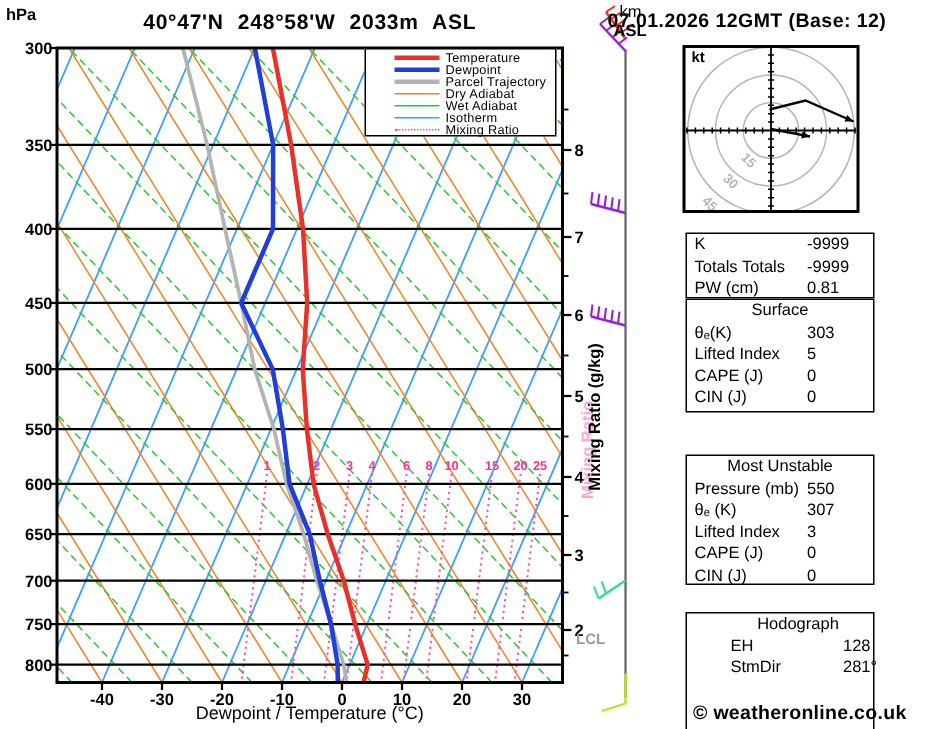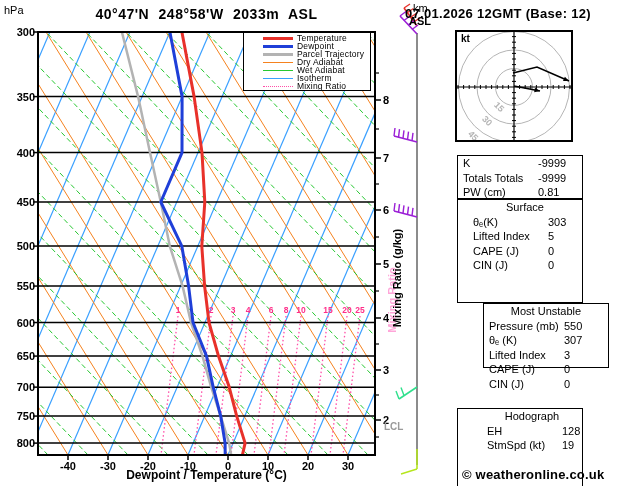--- a/index.html
+++ b/index.html
@@ -2,24 +2,24 @@
 <html><head>
 <meta charset="utf-8">
 <style>
   html,body{margin:0;padding:0;background:#fff;}
   #app{position:relative;width:629px;height:486px;background:#fff;overflow:hidden;
        font-family:"Liberation Sans","DejaVu Sans",sans-serif;color:#000;}
   .abs{position:absolute;}
   .title{left:38px;top:6px;width:337px;text-align:center;font-size:14px;font-weight:bold;
          letter-spacing:.5px;word-spacing:5px;white-space:nowrap;z-index:2;}
   .datetime{left:405px;top:6px;font-size:13px;font-weight:bold;letter-spacing:.3px;white-space:nowrap;z-index:2;}
-  .unit-hpa{left:4px;top:4px;font-size:11px;font-weight:normal;z-index:2;}
+  .unit-hpa{left:4px;top:4px;font-size:11px;font-weight:bold;z-index:2;}
   .unit-km{left:413px;top:2px;font-size:11px;font-weight:normal;z-index:2;}
   .unit-asl{left:409px;top:15px;font-size:11px;font-weight:bold;z-index:2;}
-  .xlabel{left:38px;top:468px;width:337px;text-align:center;font-size:12px;font-weight:bold;z-index:2;}
+  .xlabel{left:38px;top:468px;width:337px;text-align:center;font-size:12px;font-weight:normal;z-index:2;}
   .mixlabel{left:397px;top:278px;transform:translate(-50%,-50%) rotate(-90deg);
             font-size:11px;font-weight:bold;white-space:nowrap;z-index:2;}
   .mixghost{left:392px;top:300px;transform:translate(-50%,-50%) rotate(-90deg);
             font-size:11px;font-weight:bold;white-space:nowrap;color:#ffa6d9;z-index:1;}
   .lcl{left:384px;top:421px;font-size:10px;font-weight:bold;color:#9a9a9a;z-index:2;}
   .legend{left:243px;top:32px;width:128px;height:59px;background:#fff;border:1.5px solid #000;
           z-index:3;display:flex;flex-direction:column;justify-content:space-around;padding:1px 16px;box-sizing:border-box;}
   .legend-row{display:flex;align-items:center;height:8px;}
   .legend-line{display:inline-block;width:30px;margin:0 4px 0 3px;flex:none;}
   .legend-txt{font-size:8.5px;line-height:8px;white-space:nowrap;letter-spacing:.2px;}
@@ -339,36 +339,36 @@
       </svg>
   </div>
   <div class="abs hodo-kt">kt</div>
 
   <div id="panel">
       <div class="panel-group" style="top: 155px; height: 44px;">
         <div class="panel-row"><span>K</span><span class="val">-9999</span></div>
         <div class="panel-row"><span>Totals Totals</span><span class="val">-9999</span></div>
         <div class="panel-row"><span>PW (cm)</span><span class="val">0.81</span></div>
       </div>
-      <div class="panel-group" style="top: 199px; height: 104px; padding-left: 10px;">
+      <div class="panel-group" style="top: 199px; height: 76px;">
         <div class="panel-header">Surface</div>
         <div class="panel-row"><span>θₑ(K)</span><span class="val">303</span></div>
         <div class="panel-row"><span>Lifted Index</span><span class="val">5</span></div>
         <div class="panel-row"><span>CAPE (J)</span><span class="val">0</span></div>
         <div class="panel-row"><span>CIN (J)</span><span class="val">0</span></div>
       </div>
-      <div class="panel-group" style="top: 303px; height: 65px; margin-left: 26px;">
+      <div class="panel-group" style="top: 303px; height: 87px;">
         <div class="panel-header">Most Unstable</div>
         <div class="panel-row"><span>Pressure (mb)</span><span class="val">550</span></div>
         <div class="panel-row"><span>θₑ (K)</span><span class="val">307</span></div>
         <div class="panel-row"><span>Lifted Index</span><span class="val">3</span></div>
         <div class="panel-row"><span>CAPE (J)</span><span class="val">0</span></div>
         <div class="panel-row"><span>CIN (J)</span><span class="val">0</span></div>
       </div>
       <div class="panel-group" style="top: 408px; height: 90px; padding-left: 24px;">
         <div class="panel-header">Hodograph</div>
         <div class="panel-row"><span>EH</span><span class="val">128</span></div>
-        <div class="panel-row"><span>StmSpd (kt)</span><span class="val">19</span></div>
+        <div class="panel-row"><span>StmDir</span><span class="val">281°</span></div>
       </div>
     </div>
 
   <div class="abs copyright">© weatheronline.co.uk</div>
 </div>
 
 </body></html>

